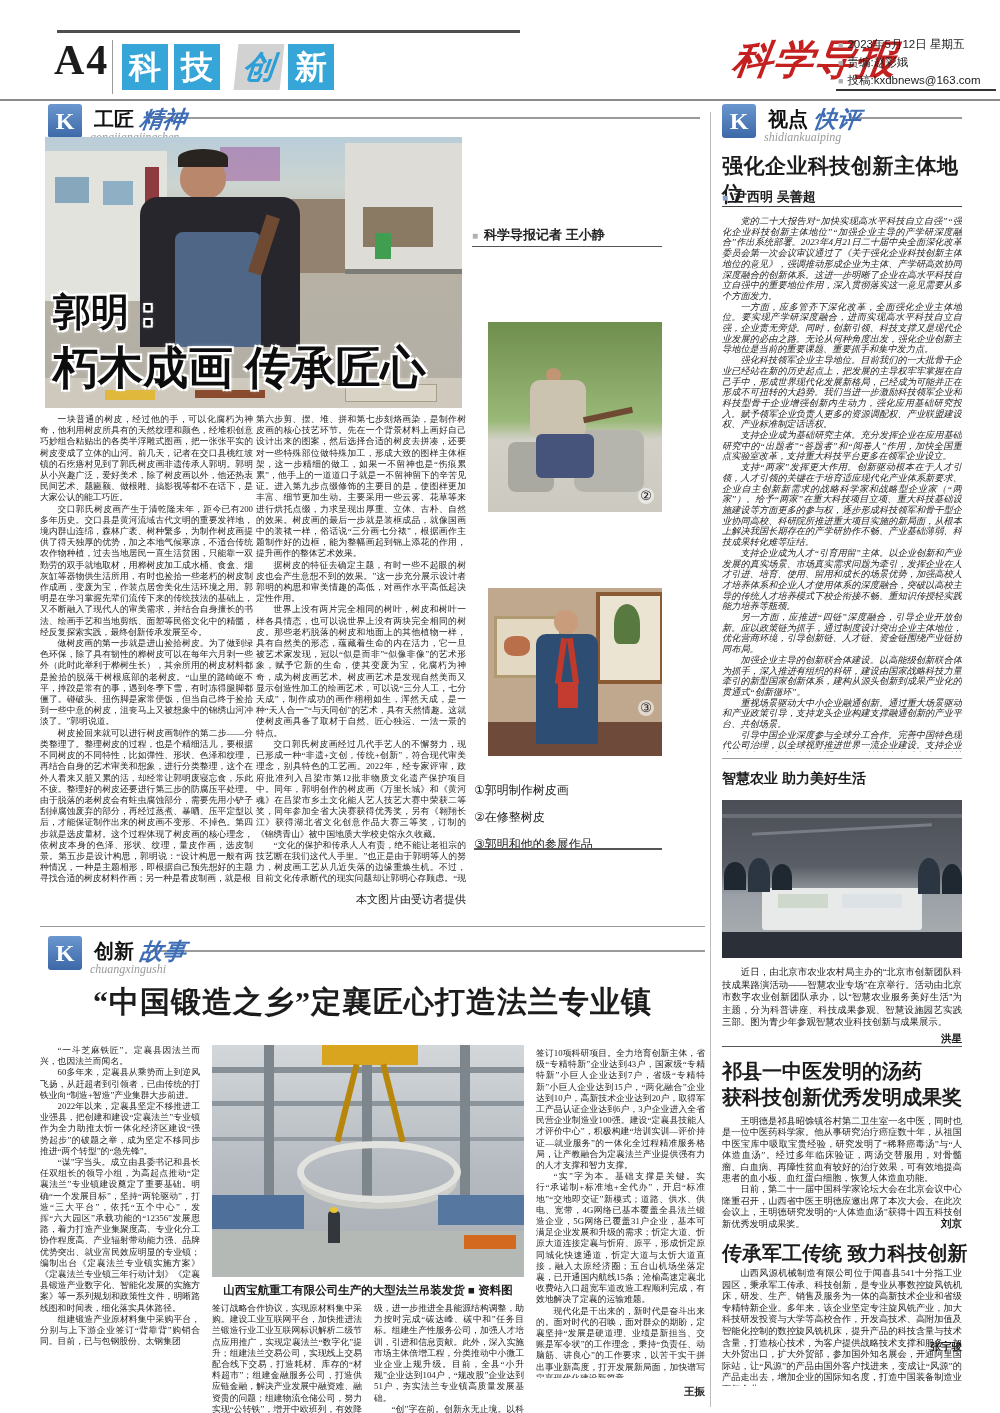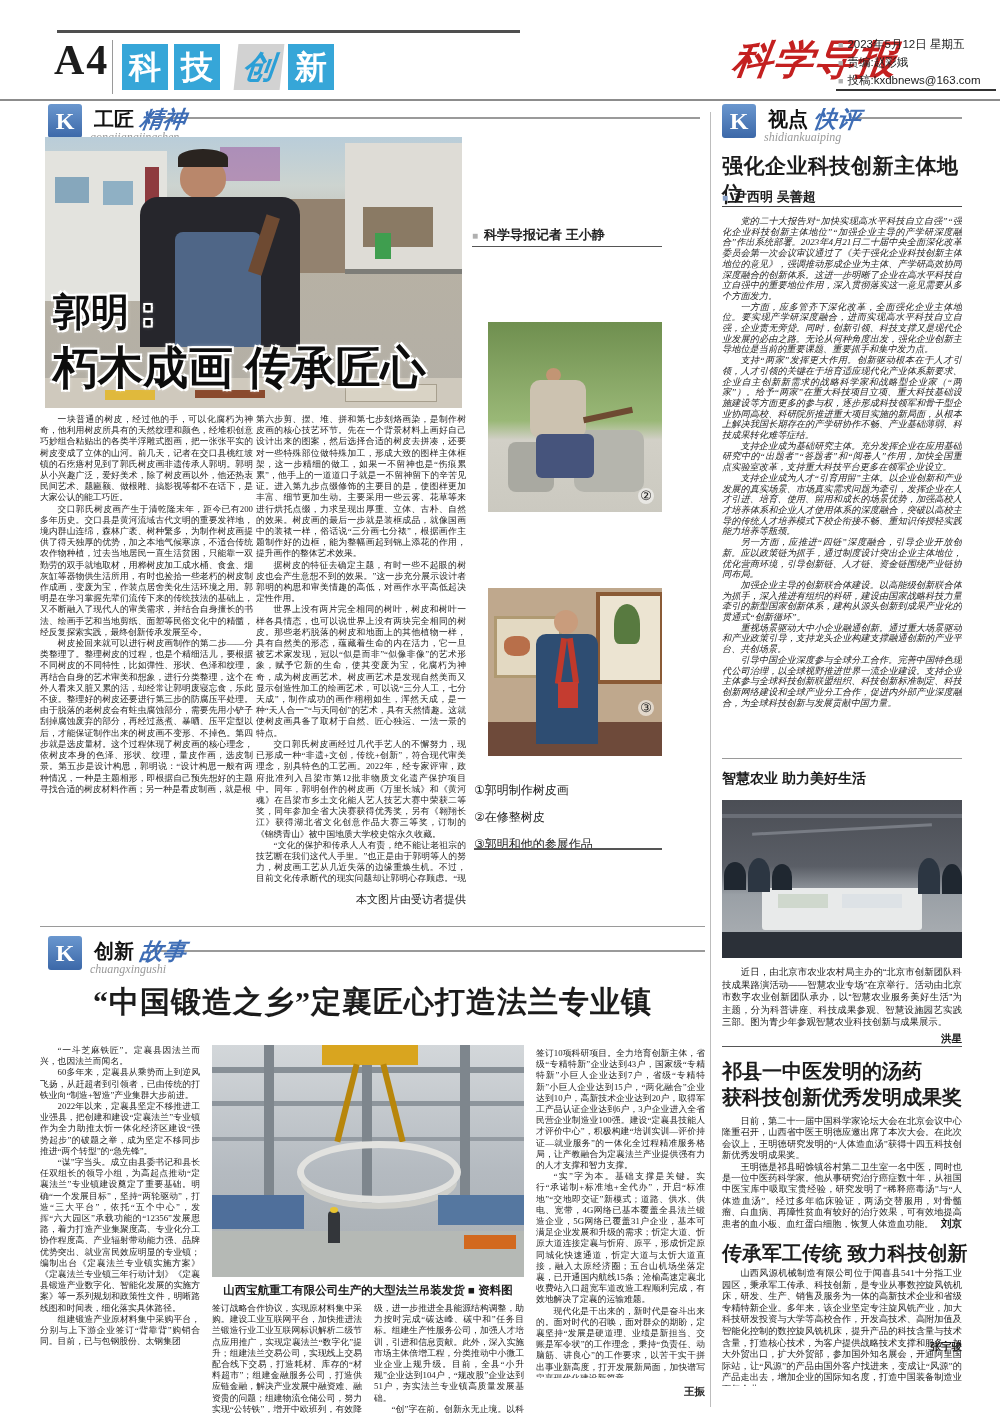--- a/index.html
+++ b/index.html
@@ -171,20 +171,21 @@
   <div class="abs capts" style="left:474px;top:782px;width:190px;">
       <p>①郭明制作树皮画</p>
       <p>②在修整树皮</p>
       <p>③郭明和他的参展作品</p>
     </div>
   <div class="hline" style="left:474px;top:848px;width:188px;height:2px;background:#555;"></div>
 
   <div class="abs bodytxt" style="left:40px;top:414px;width:213px;height:516px;font-size:8.8px;line-height:11.2px;">
       <p>一块普通的树皮，经过他的手，可以化腐朽为神奇，他利用树皮所具有的天然纹理和颜色，经堆积创意巧妙组合粘贴出的各类半浮雕式图画，把一张张平实的树皮变成了立体的山河。前几天，记者在交口县桃红坡镇的石疙瘩村见到了郭氏树皮画非遗传承人郭明。郭明从小兴趣广泛，爱好美术，除了树皮画以外，他还热衷民间艺术、题匾额、做根雕、搞影视等都不在话下，是大家公认的能工巧匠。</p>
       <p>交口郭氏树皮画产生于清乾隆末年，距今已有200多年历史。交口县是黄河流域古代文明的重要发祥地，境内群山连绵，森林广袤、树种繁多，为制作树皮画提供了得天独厚的优势，加之本地气候寒凉，不适合传统农作物种植，过去当地居民一直生活贫困，只能靠一双勤劳的双手就地取材，用桦树皮加工成水桶、食盒、烟灰缸等器物供生活所用，有时也捡拾一些老朽的树皮制作成画，变废为宝，作装点居舍美化生活环境之用。郭明是在学习掌握先辈们流传下来的传统技法的基础上，又不断融入了现代人的审美需求，并结合自身擅长的书法、绘画手艺和当地剪纸、面塑等民俗文化中的精髓，经反复探索实践，最终创新传承发展至今。</p>
+      <p>做树皮画的第一步就是进山捡拾树皮。为了做到绿色环保，除了具有韧性的桦树皮可以在每年六月剥一些外（此时此举利于桦树生长），其余所用的树皮材料都是捡拾的脱落干树根底部的老树皮。“山里的路崎岖不平，摔跤是常有的事，遇到冬季下雪，有时冻得腿脚都僵了。碰破头、扭伤脚是家常便饭，但当自己终于捡拾到一些中意的树皮，沮丧马上又被想象中的锦绣山河冲淡了。”郭明说道。</p>
       <p>树皮捡回来就可以进行树皮画制作的第二步——分类整理了。整理树皮的过程，也是个精细活儿，要根据不同树皮的不同特性，比如弹性、形状、色泽和纹理，再结合自身的艺术审美和想象，进行分类整理，这个在外人看来又脏又累的活，却经常让郭明废寝忘食，乐此不疲。整理好的树皮还要进行第三步的防腐压平处理。由于脱落的老树皮会有蛀虫腐蚀部分，需要先用小铲子刮掉腐蚀废弃的部分，再经过蒸煮、暴晒、压平定型以后，才能保证制作出来的树皮画不变形、不掉色。第四步就是选皮量材。这个过程体现了树皮画的核心理念，依树皮本身的色泽、形状、纹理，量皮作画，选皮制景。第五步是设计构思，郭明说：“设计构思一般有两种情况，一种是主题相形，即根据自己预先想好的主题寻找合适的树皮材料作画；另一种是看皮制画，就是根</p>
     </div>
   <div class="abs bodytxt cont" style="left:256px;top:414px;width:210px;height:470px;font-size:8.8px;line-height:11.2px;">
       <p>第六步剪、摆、堆、拼和第七步刻烙画染，是制作树皮画的核心技艺环节。先在一个背景材料上画好自己设计出来的图案，然后选择合适的树皮去拼凑，还要对一些特殊部位做特殊加工，形成大致的图样主体框架，这一步精细的做工，如果一不留神也是“伤痕累累”，他手上的一道道口子就是一不留神留下的辛苦见证。进入第九步点缀修饰的主要目的是，使图样更加丰富、细节更加生动。主要采用一些云雾、花草等来进行烘托点缀，力求呈现出厚重、立体、古朴、自然的效果。树皮画的最后一步就是装框成品，就像国画中的装裱一样，俗话说“三分画七分裱”，根据画作主题制作好的边框，能为整幅画起到锦上添花的作用，提升画作的整体艺术效果。</p>
       <p>据树皮的特征去确定主题，有时一些不起眼的树皮也会产生意想不到的效果。”这一步充分展示设计者郭明的构思和审美情趣的高低，对画作水平高低起决定性作用。</p>
       <p>世界上没有两片完全相同的树叶，树皮和树叶一样各具情态，也可以说世界上没有两块完全相同的树皮。那些老朽脱落的树皮和地面上的其他植物一样，具有自然美的形态，蕴藏着生命的内在活力，它一旦被艺术家发现，冠以“似是而非”“似像非像”的艺术形象，赋予它新的生命，使其变废为宝，化腐朽为神奇，成为树皮画艺术。树皮画艺术是发现自然美而又显示创造性加工的绘画艺术，可以说“三分人工，七分天成”，制作成功的画作栩栩如生，浑然天成，是一种“天人合一”“与天同创”的艺术，具有天然情趣。这就使树皮画具备了取材于自然、匠心独运、一法一景的特点。</p>
       <p>交口郭氏树皮画经过几代手艺人的不懈努力，现已形成一种“非遗+文创，传统+创新”，符合现代审美理念，别具特色的工艺画。2022年，经专家评审，政府批准列入吕梁市第12批非物质文化遗产保护项目中。同年，郭明创作的树皮画《万里长城》和《黄河魂》在吕梁市乡土文化能人艺人技艺大赛中荣获二等奖，同年参加全省大决赛获得优秀奖，另有《翱翔长江》获得湖北省文化创意作品大赛三等奖，订制的《锦绣青山》被中国地质大学校史馆永久收藏。</p>
       <p>“文化的保护和传承人人有责，绝不能让老祖宗的技艺断在我们这代人手里。”也正是由于郭明等人的努力，树皮画工艺从几近失落的边缘重焕生机。不过，目前文化传承断代的现实问题却让郭明心存顾虑。“现在肯静下心来作画的年轻人很少，而非物质文化遗产的传承单靠我们这群上年纪的人是远远不够的！我们的队伍需要更多年轻人参与进来，他们才应该是树皮画工艺传承的主力军。”郭明向记者表达了心底对于传统手工艺传承的期待。</p>
     </div>
   <div class="abs credit" style="left:256px;top:892px;width:210px;">本文图片由受访者提供</div>
@@ -197,22 +198,23 @@
     <span class="py">shidiankuaiping</span>
   </div>
 
   <div class="vp-title" style="left:722px;top:152px;width:242px;">强化企业科技创新主体地位</div>
   <div class="abs authors" style="left:722px;top:188px;text-align:right;">尹西明 吴善超</div>
   <div class="hline" style="left:722px;top:206px;width:240px;background:#444;"></div>
 
   <div class="abs bodytxt kaiti" style="left:722px;top:216px;width:240px;height:536px;font-size:9.2px;line-height:10.7px;">
       <p>党的二十大报告对“加快实现高水平科技自立自强”“强化企业科技创新主体地位”“加强企业主导的产学研深度融合”作出系统部署。2023年4月21日二十届中央全面深化改革委员会第一次会议审议通过了《关于强化企业科技创新主体地位的意见》，强调推动形成企业为主体、产学研高效协同深度融合的创新体系。这进一步明晰了企业在高水平科技自立自强中的重要地位作用，深入贯彻落实这一意见需要从多个方面发力。</p>
       <p>一方面，应多管齐下深化改革，全面强化企业主体地位。要实现产学研深度融合，进而实现高水平科技自立自强，企业责无旁贷。同时，创新引领、科技支撑又是现代企业发展的必由之路。无论从何种角度出发，强化企业创新主导地位是当前的重要课题、重要抓手和集中发力点。</p>
+      <p>强化科技领军企业主导地位。目前我们的一大批骨干企业已经站在新的历史起点上，把发展的主导权牢牢掌握在自己手中，形成世界现代化发展新格局，已经成为可能并正在形成不可扭转的大趋势。我们当进一步激励科技领军企业和科技型骨干企业增强创新内生动力，强化应用基础研究投入。赋予领军企业负责人更多的资源调配权、产业联盟建设权、产业标准制定话语权。</p>
+      <p>支持企业成为基础研究主体。充分发挥企业在应用基础研究中的“出题者”“答题者”和“阅卷人”作用，加快全国重点实验室改革，支持重大科技平台更多在领军企业设立。</p>
       <p>支持“两家”发挥更大作用。创新驱动根本在于人才引领，人才引领的关键在于培育适应现代化产业体系新要求、企业自主创新新需求的战略科学家和战略型企业家（“两家”）。给予“两家”在重大科技项目立项、重大科技基础设施建设等方面更多的参与权，逐步形成科技领军和骨干型企业协同高校、科研院所推进重大项目实施的新局面，从根本上解决我国长期存在的产学研协作不畅、产业基础薄弱、科技成果转化难等症结。</p>
-      <p>支持企业成为基础研究主体。充分发挥企业在应用基础研究中的“出题者”“答题者”和“阅卷人”作用，加快全国重点实验室改革，支持重大科技平台更多在领军企业设立。</p>
       <p>支持企业成为人才“引育用留”主体。以企业创新和产业发展的真实场景、市场真实需求问题为牵引，发挥企业在人才引进、培育、使用、留用和成长的场景优势，加强高校人才培养体系和企业人才使用体系的深度融合，突破以高校主导的传统人才培养模式下校企衔接不畅、重知识传授轻实践能力培养等瓶颈。</p>
       <p>另一方面，应推进“四链”深度融合，引导企业开放创新。应以政策链为抓手，通过制度设计突出企业主体地位，优化营商环境，引导创新链、人才链、资金链围绕产业链协同布局。</p>
       <p>加强企业主导的创新联合体建设。以高能级创新联合体为抓手，深入推进有组织的科研，建设由国家战略科技力量牵引的新型国家创新体系，建构从源头创新到成果产业化的贯通式“创新循环”。</p>
       <p>重视场景驱动大中小企业融通创新。通过重大场景驱动和产业政策引导，支持龙头企业构建支撑融通创新的产业平台、共创场景。</p>
       <p>引导中国企业深度参与全球分工合作。完善中国特色现代公司治理，以全球视野推进世界一流企业建设。支持企业主体参与全球科技创新联盟组织、科技创新标准制定、科技创新网络建设和全球产业分工合作，促进内外部产业深度融合，为全球科技创新与发展贡献中国力量。</p>
     </div>
 
   <div class="hline" style="left:722px;top:758px;width:240px;"></div>
 
   <div class="sb-title" style="left:722px;top:770px;">智慧农业 助力美好生活</div>
@@ -231,22 +233,22 @@
   </div>
   <div class="abs bodytxt" style="left:722px;top:966px;width:240px;height:66px;font-size:9.4px;line-height:12.6px;font-family:'Liberation Sans','DejaVu Sans',sans-serif;">
       <p>近日，由北京市农业农村局主办的“北京市创新团队科技成果路演活动——智慧农业专场”在京举行。活动由北京市数字农业创新团队承办，以“智慧农业服务美好生活”为主题，分为科普讲座、科技成果参观、智慧设施园艺实践三部。图为青少年参观智慧农业科技创新与成果展示。</p>
     </div>
   <div class="abs endauthor" style="left:722px;top:1032px;width:240px;margin-top:0;">洪星</div>
   <div class="hline" style="left:722px;top:1046px;width:240px;background:#555;"></div>
 
   <div class="sb-title" style="left:722px;top:1058px;font-size:20px;">祁县一中医发明的汤药</div>
   <div class="sb-title" style="left:722px;top:1084px;font-size:20px;">获科技创新优秀发明成果奖</div>
   <div class="abs bodytxt" style="left:722px;top:1116px;width:240px;height:112px;font-size:9.2px;line-height:11.4px;">
+      <p>王明德是祁县昭馀镇谷村第二卫生室一名中医，同时也是一位中医药科学家。他从事研究治疗癌症数十年，从祖国中医宝库中吸取宝贵经验，研究发明了“稀释癌毒汤”与“人体造血汤”。经过多年临床验证，两汤交替服用，对骨髓瘤、白血病、再障性贫血有较好的治疗效果，可有效地提高患者的血小板、血红蛋白细胞，恢复人体造血功能。</p>
       <p>日前，第二十一届中国科学家论坛大会在北京会议中心隆重召开，山西省中医王明德应邀出席了本次大会。在此次会议上，王明德研究发明的“人体造血汤”获得十四五科技创新优秀发明成果奖。</p>
-      <p>王明德是祁县昭馀镇谷村第二卫生室一名中医，同时也是一位中医药科学家。他从事研究治疗癌症数十年，从祖国中医宝库中吸取宝贵经验，研究发明了“稀释癌毒汤”与“人体造血汤”。经过多年临床验证，两汤交替服用，对骨髓瘤、白血病、再障性贫血有较好的治疗效果，可有效地提高患者的血小板、血红蛋白细胞，恢复人体造血功能。</p>
     </div>
   <div class="abs endauthor" style="left:722px;top:1217px;width:240px;margin-top:0;">刘京</div>
 
   <div class="sb-title" style="left:722px;top:1240px;font-size:20px;">传承军工传统 致力科技创新</div>
   <div class="abs bodytxt" style="left:722px;top:1268px;width:240px;height:118px;font-size:9.2px;line-height:11.6px;">
       <p>山西风源机械制造有限公司位于闻喜县541十分指工业园区，秉承军工传承、科技创新，是专业从事数控旋风铣机床，研发、生产、销售及服务为一体的高新技术企业和省级专精特新企业。多年来，该企业坚定专注旋风铣产业，加大科技研发投资与大学等高校合作，开发高技术、高附加值及智能化控制的数控旋风铣机床，提升产品的科技含量与技术含量，打造核心技术，为客户提供战略技术支撑和服务。加大外贸出口，扩大外贸部，参加国外知名展会，开通阿里国际站，让“风源”的产品由国外客户找进来，变成让“风源”的产品走出去，增加企业的国际知名度，打造中国装备制造业百年企业。</p>
     </div>
   <div class="abs endauthor" style="left:722px;top:1340px;width:240px;margin-top:0;">张宇骏</div>
 
   <div class="hline" style="left:150px;top:950px;width:555px;height:2px;"></div>

